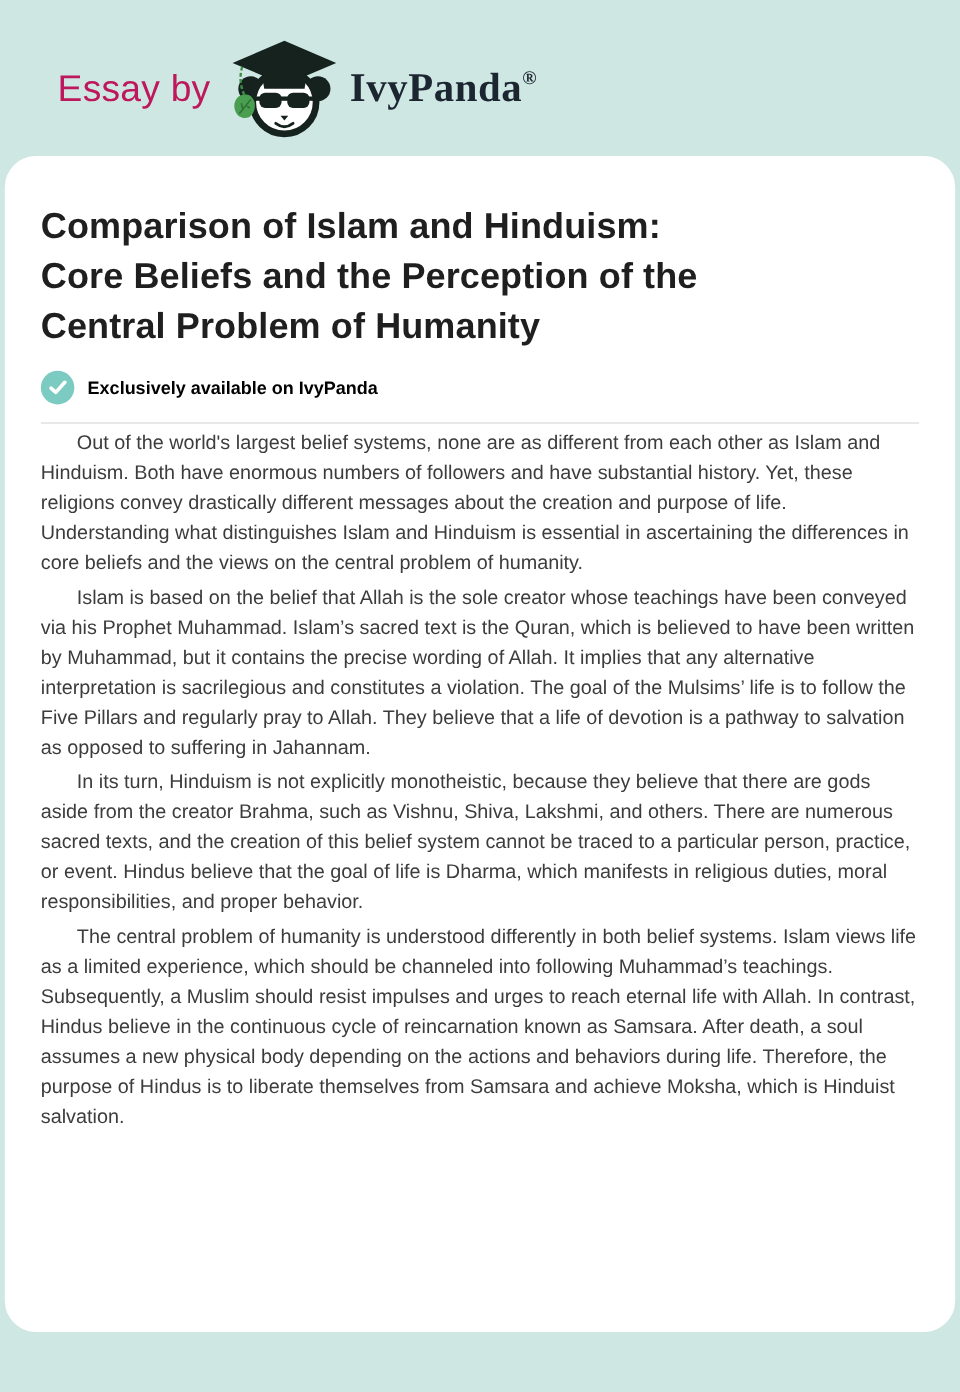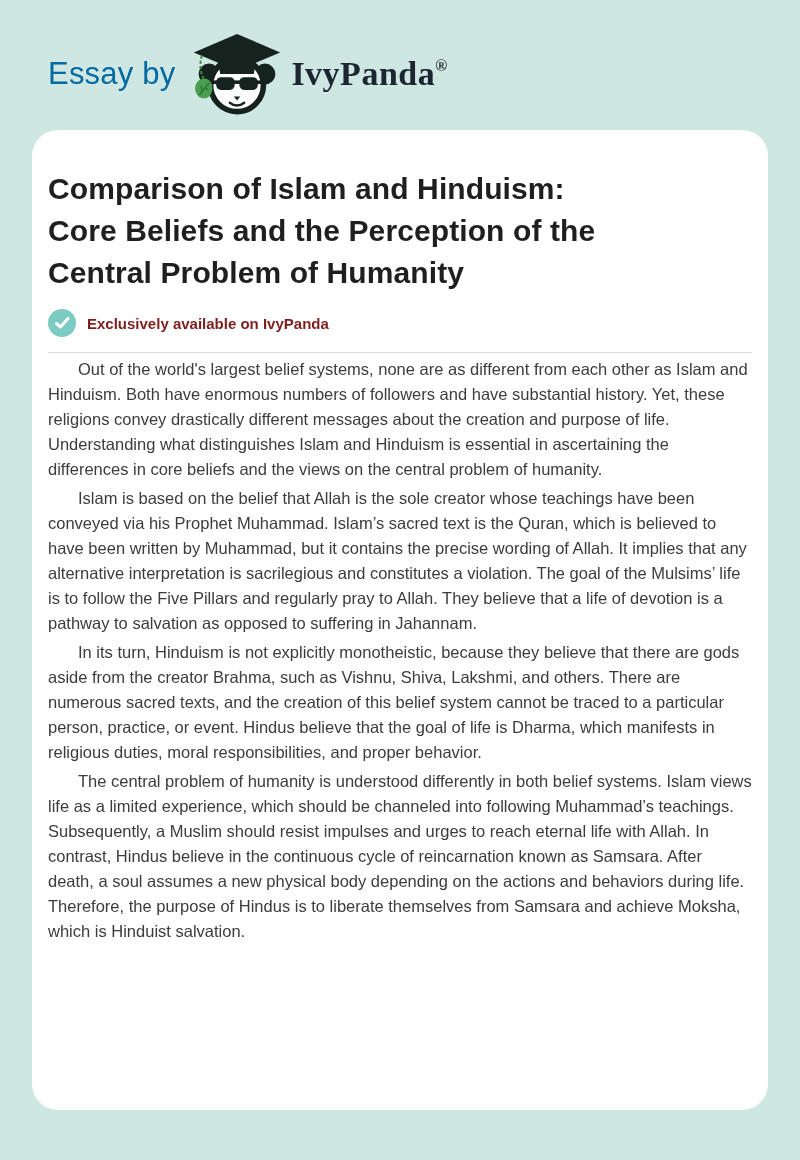--- a/index.html
+++ b/index.html
@@ -12,21 +12,21 @@
   }
   
   .header {
     height: 118px;
     padding: 30px 0 0 48px;
     display: flex;
     align-items: center;
   }
   .header-prefix {
     font-size: 31px;
-    color: #0369a1;
+    color: #be185d;
     letter-spacing: 0.2px;
   }
   .logo-wrap {
     display: flex;
     align-items: center;
     margin-left: 14px;
     cursor: pointer;
   }
   .logo-svg { width: 96px; height: 84px; display: block; }
   .brand-name {
@@ -40,26 +40,26 @@
   }
   .reg-mark {
     font-family: "Liberation Serif", serif;
     font-weight: 700;
     font-size: 16px;
     color: #1b2631;
     vertical-align: 14px;
   }
   
   .card {
-    width: 736px;
+    width: 792px;
     height: 980px;
     margin: 12px auto 0;
     background: #ffffff;
     border-radius: 26px;
-    padding: 38px 16px 60px;
+    padding: 38px 30px 60px;
   }
   .essay-title {
     font-size: 30px;
     line-height: 42px;
     font-weight: 700;
     color: #1f1f1f;
     white-space: pre-line;
     letter-spacing: 0.1px;
   }
   .availability {
@@ -74,21 +74,21 @@
     border-radius: 50%;
     background: #7ccbc2;
     display: flex;
     align-items: center;
     justify-content: center;
     flex: 0 0 auto;
   }
   .availability-label {
     font-size: 15px;
     font-weight: 700;
-    color: #7f1d1d;
+    color: #000000;
   }
   .divider {
     border: none;
     border-top: 1px solid #d9d9d9;
     margin-top: 15px;
   }
   .essay-body p {
     font-size: 16.5px;
     line-height: 25px;
     color: #3c3c3c;

